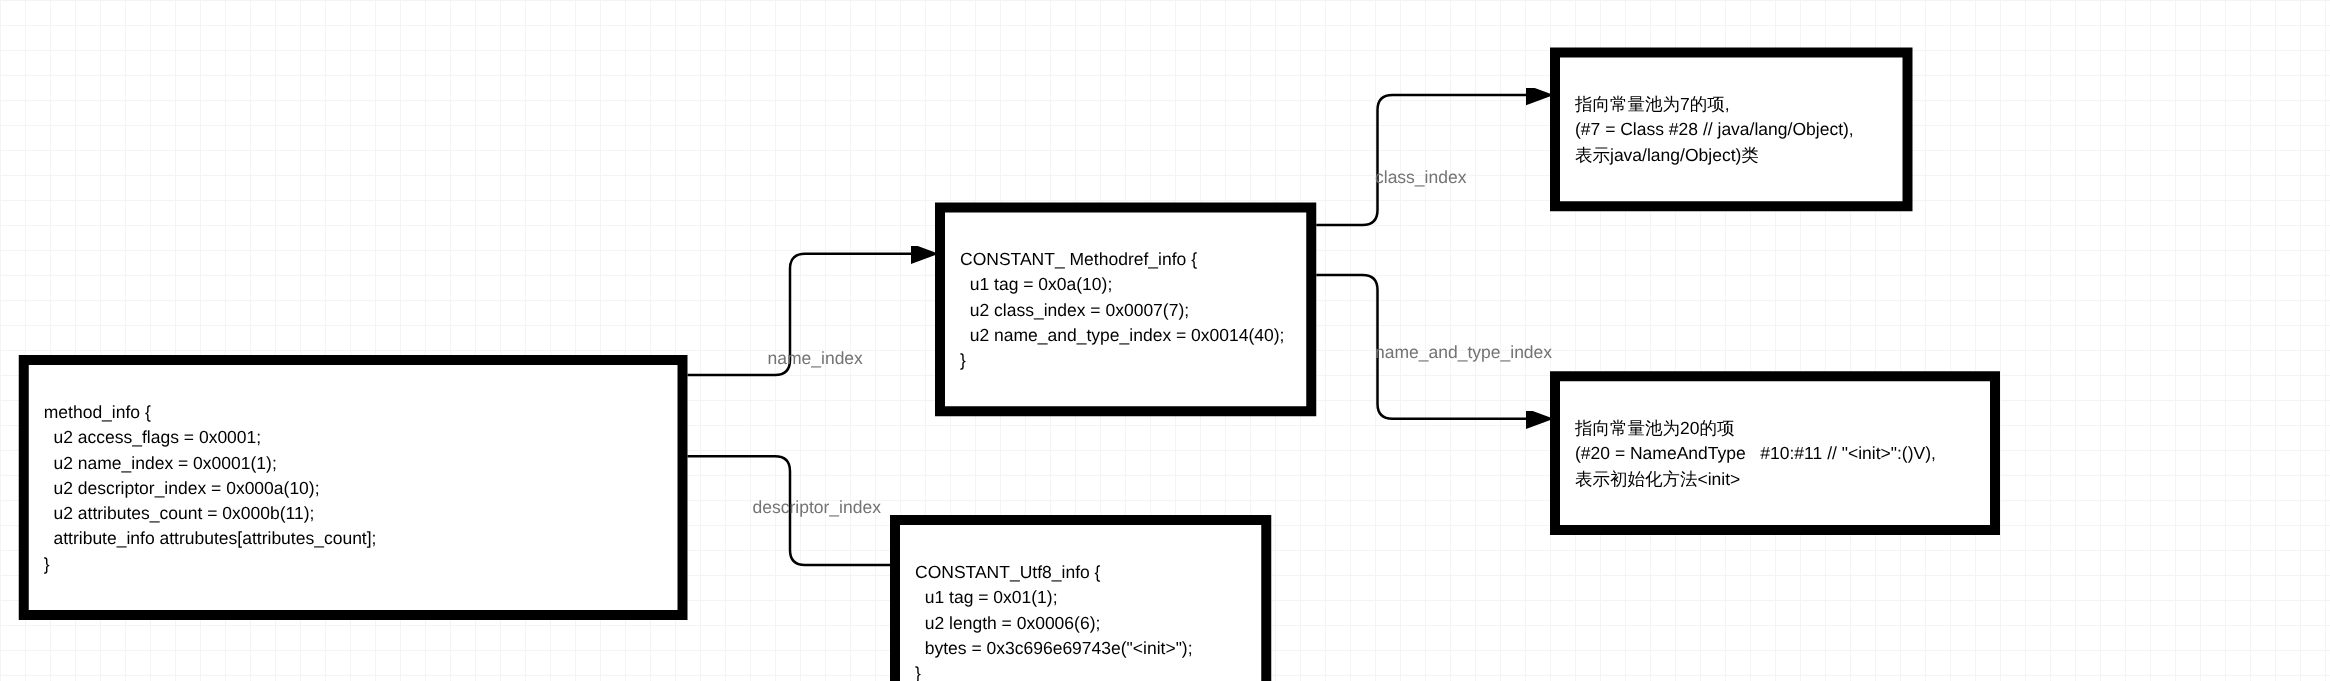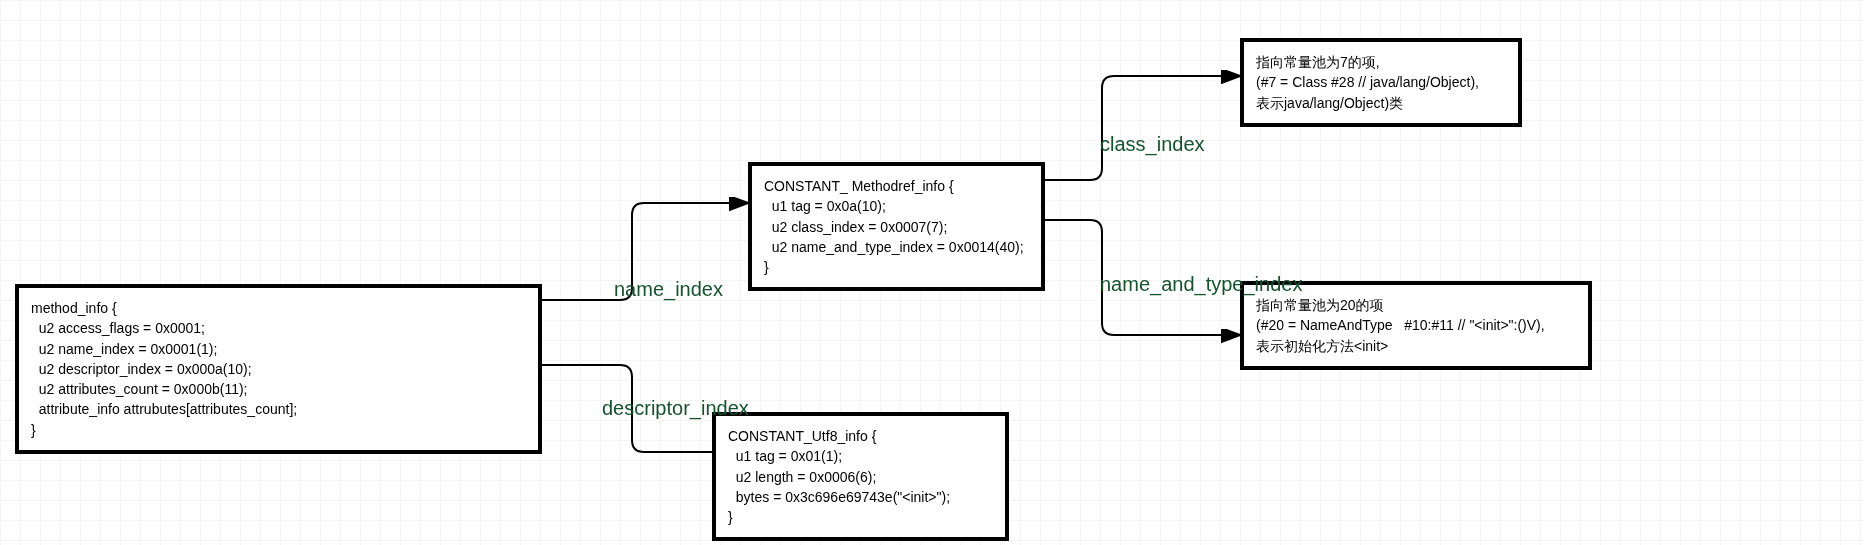--- a/index.html
+++ b/index.html
@@ -1,18 +1,18 @@
 <!DOCTYPE html>
 <html><head>
 <meta charset="utf-8">
 <style>
 html,body{margin:0;padding:0;width:1864px;height:545px;background:#fff;font-family:Arial,Helvetica,sans-serif;font-size:14px;color:#000;overflow:hidden}
 .grid{position:absolute;inset:0;background-image:linear-gradient(#f4f4f4 1px,transparent 1px),linear-gradient(90deg,#f4f4f4 1px,transparent 1px);background-size:20px 20px}
-.box{position:absolute;border:4px solid #000000;background:#fff;padding:10px 12px;line-height:1.45;white-space:pre}
-.lbl{position:absolute;font-size:20px;color:#14532d;white-space:nowrap}
+.box{position:absolute;border:8px solid #000000;background:#fff;padding:27px 12px;line-height:1.45;white-space:pre}
+.lbl{position:absolute;font-size:14px;color:#737373;white-space:nowrap}
 svg{position:absolute;inset:0;width:1864px;height:545px;pointer-events:none}
 path{stroke:#000;stroke-width:2;fill:none}
 .arrow{fill:#000}
 </style>
 </head>
 <body>
 
 <div class="grid"></div>
 
 <svg>
@@ -44,20 +44,20 @@
   u2 name_and_type_index = 0x0014(40);
 }</div>
 <div class="box" style="left:712px;top:412px;width:265px">CONSTANT_Utf8_info {
   u1 tag = 0x01(1);
   u2 length = 0x0006(6);
   bytes = 0x3c696e69743e("&lt;init&gt;");
 }</div>
 <div class="box" style="left:1240px;top:38px;width:250px">指向常量池为7的项,
 (#7 = Class #28 // java/lang/Object),
 表示java/lang/Object)类</div>
-<div class="box" style="left:1240px;top:281px;width:320px">指向常量池为20的项
+<div class="box" style="left:1240px;top:297px;width:320px">指向常量池为20的项
 (#20 = NameAndType   #10:#11 // "&lt;init&gt;":()V),
 表示初始化方法&lt;init&gt;</div>
 
 <div class="lbl" style="left:614px;top:278px">name_index</div>
 <div class="lbl" style="left:602px;top:397px">descriptor_index</div>
 <div class="lbl" style="left:1100px;top:133px">class_index</div>
 <div class="lbl" style="left:1100px;top:273px">name_and_type_index</div>
 
 </body></html>

